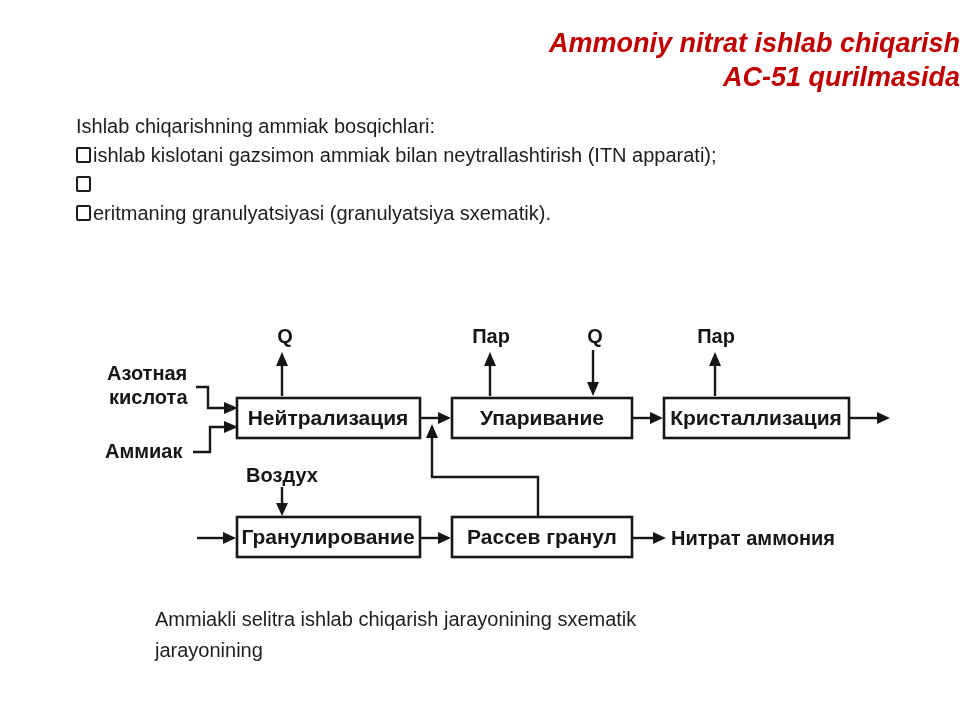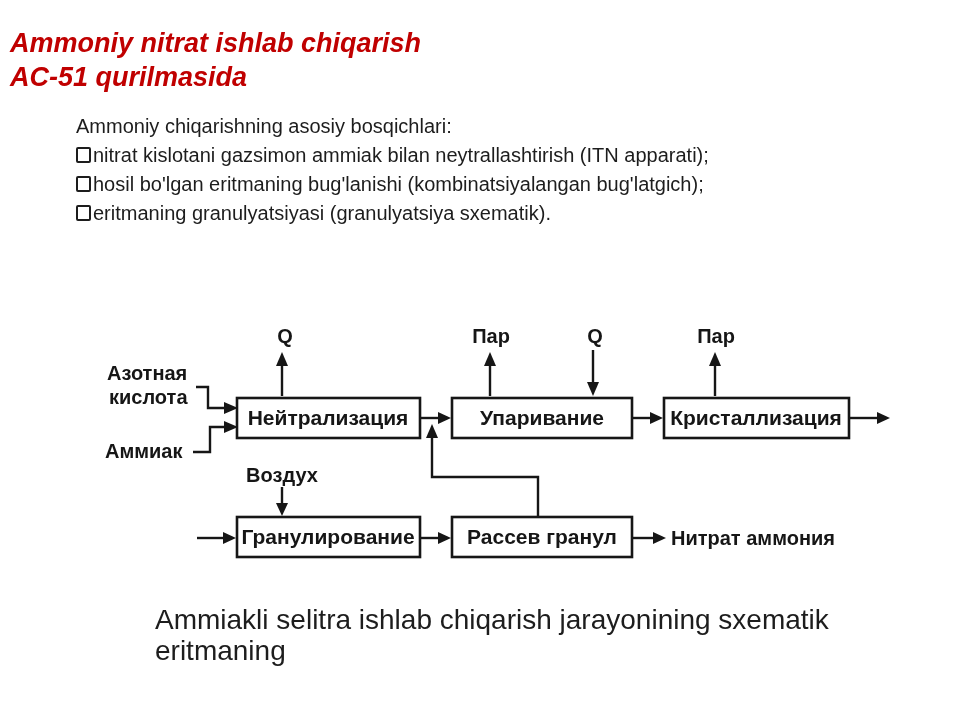--- a/index.html
+++ b/index.html
@@ -11,21 +11,21 @@
   }
   .slide {
     position: relative;
     width: 960px; height: 720px;
     overflow: hidden;
     background: #ffffff;
   }
   .title {
     position: absolute;
     top: 26px; left: 10px; width: 950px;
-    text-align: left;
+    text-align: right;
     color: #c00000;
     font-style: italic;
     font-weight: 700;
     font-size: 27px;
     line-height: 34px;
   }
   .body-text {
     position: absolute;
     left: 76px; top: 112px; width: 830px;
     font-size: 20px;
@@ -53,38 +53,38 @@
     font-family: "Liberation Sans", sans-serif;
     fill: #161616;
     font-weight: 600;
   }
   .diagram .box-label { font-size: 21px; text-anchor: middle; }
   .diagram .lbl { font-size: 20px; }
   .diagram .lbl-mid { font-size: 20px; text-anchor: middle; }
   .caption {
     position: absolute;
     left: 155px; top: 604px; width: 700px;
-    font-size: 28px;
+    font-size: 20px;
     line-height: 31px;
   }
 </style>
 </head>
 <body>
 
 <div class="slide">
 
   <header class="title">
     <div>Ammoniy nitrat ishlab chiqarish</div>
     <div>AC-51 qurilmasida</div>
   </header>
 
   <section class="body-text">
-    <div>Ammoniy chiqarishning asosiy bosqichlari:</div>
-    <div class="bullet-line"><span class="sq"></span><span>nitrat kislotani gazsimon ammiak bilan neytrallashtirish (ITN apparati);</span></div>
-    <div class="bullet-line"><span class="sq"></span><span>hosil bo'lgan eritmaning bug'lanishi (kombinatsiyalangan bug'latgich);</span></div>
+    <div>Ishlab chiqarishning ammiak bosqichlari:</div>
+    <div class="bullet-line"><span class="sq"></span><span>ishlab kislotani gazsimon ammiak bilan neytrallashtirish (ITN apparati);</span></div>
+    <div class="bullet-line"><span class="sq"></span></div>
     <div class="bullet-line"><span class="sq"></span><span>eritmaning granulyatsiyasi (granulyatsiya sxematik).</span></div>
   </section>
 
   <svg class="diagram" width="820" height="255" viewBox="90 315 820 255" xmlns="http://www.w3.org/2000/svg">
 
     <g>
       <rect class="box" x="237" y="398" width="183" height="40"></rect>
       <text class="box-label" x="328" y="425">Нейтрализация</text>
     </g>
     <g>
@@ -167,16 +167,16 @@
       <polygon class="ah" points="438,532 438,544 451,538"></polygon>
     </g>
     <g>
       <path class="flow" d="M632 538 H653"></path>
       <polygon class="ah" points="653,532 653,544 666,538"></polygon>
     </g>
   </svg>
 
   <footer class="caption">
     <div>Ammiakli selitra ishlab chiqarish jarayonining sxematik</div>
-    <div>eritmaning</div>
+    <div>jarayonining</div>
   </footer>
 
 </div>
 
 </body></html>

